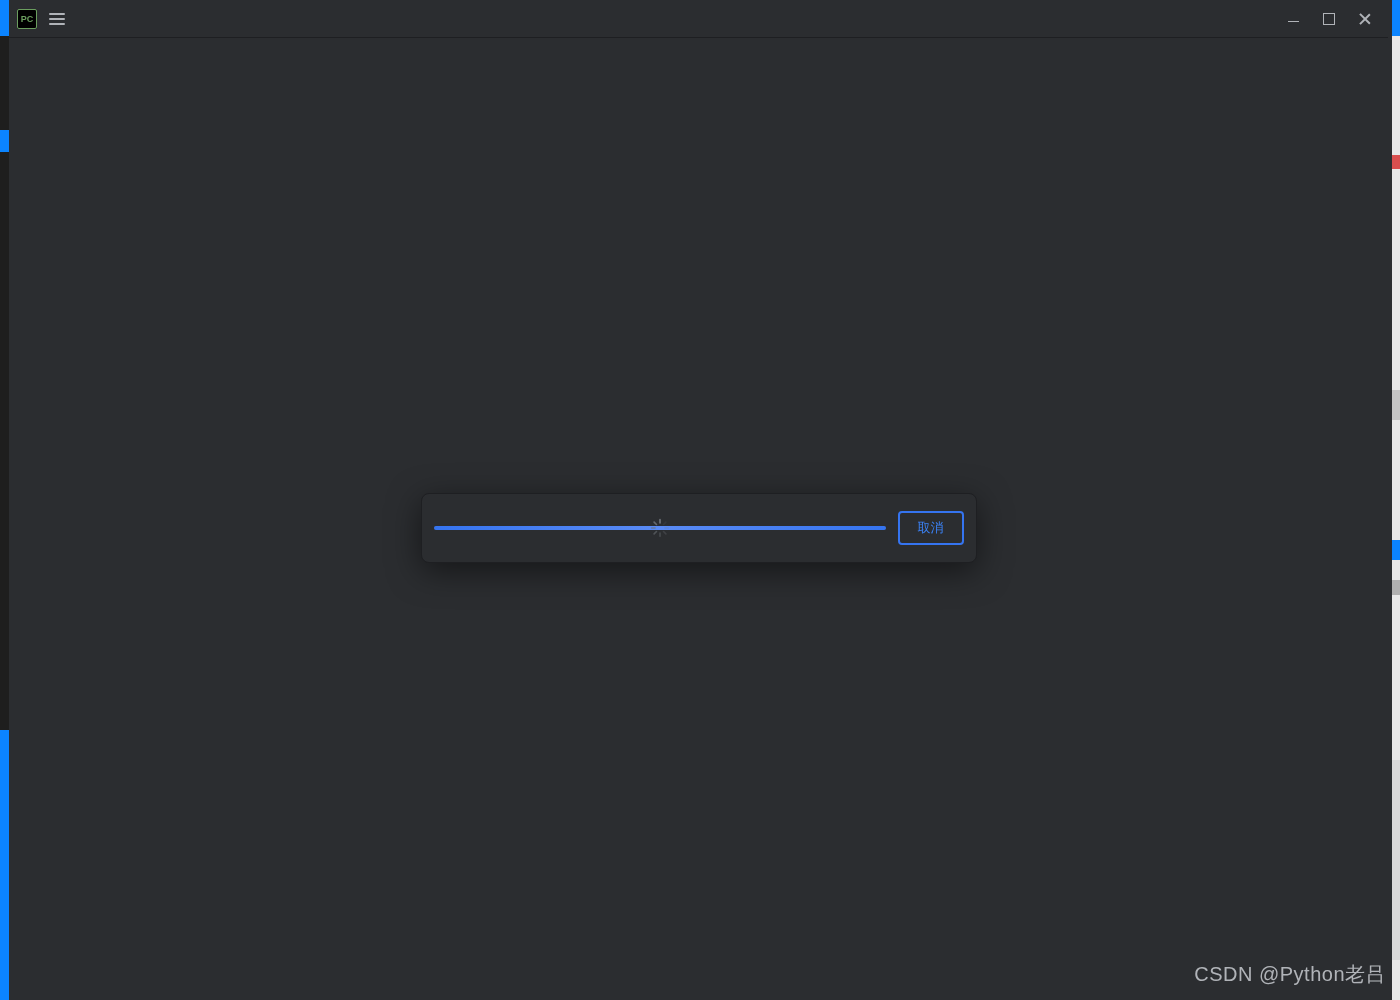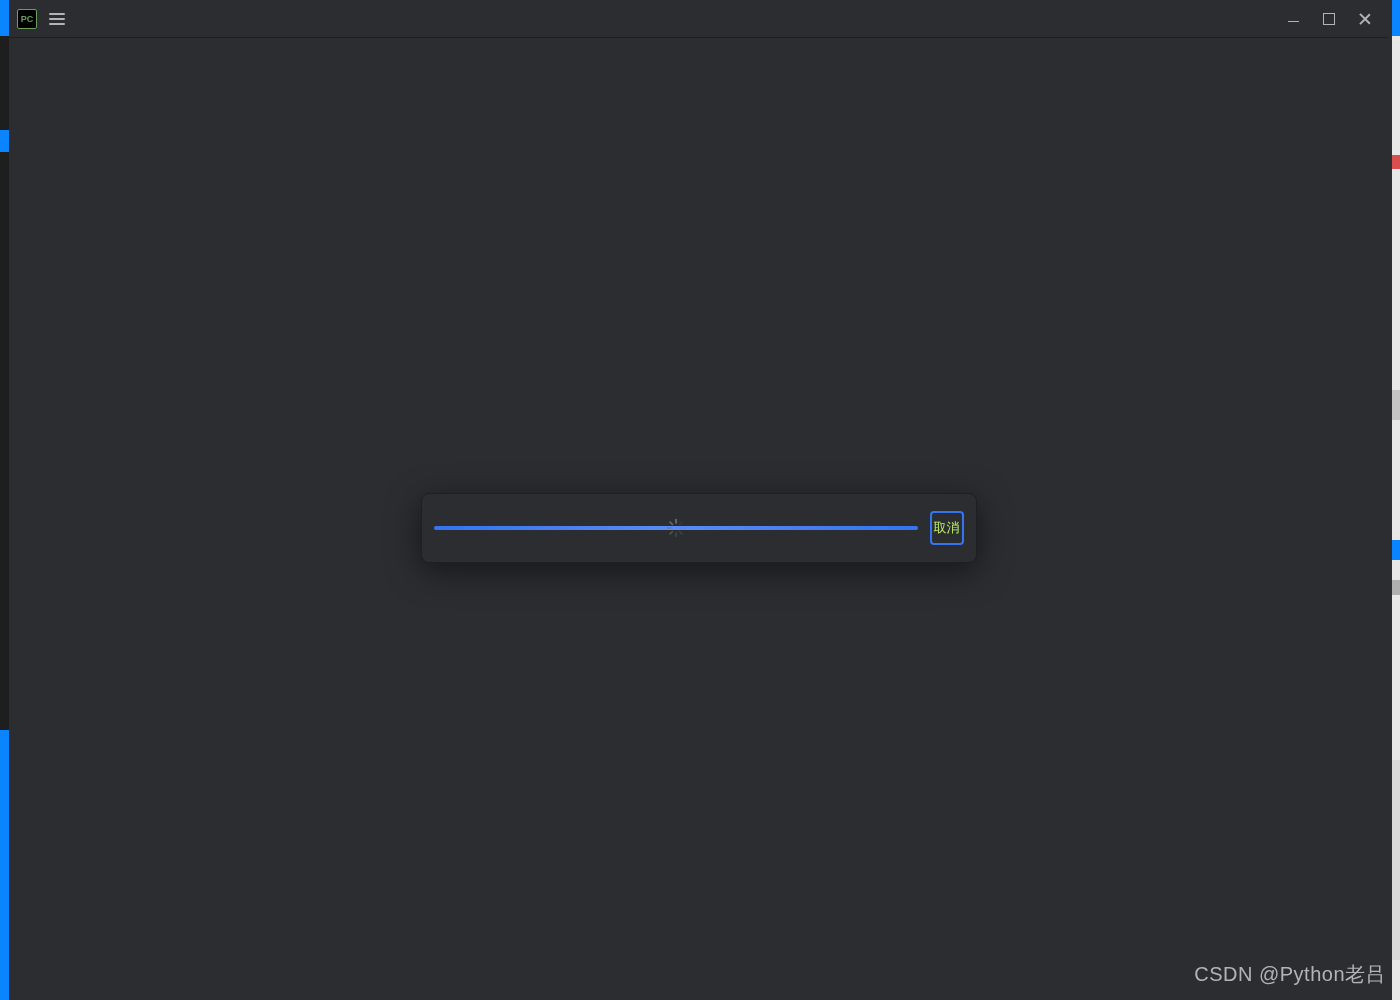--- a/index.html
+++ b/index.html
@@ -293,25 +293,25 @@
       width: 20px;
       height: 20px;
     }
     
     .spinner svg {
       width: 100%;
       height: 100%;
     }
     
     .cancel-button {
-      padding: 6px 2px;
+      padding: 6px 18px;
       background: transparent;
       border: 2px solid #3574f0;
       border-radius: 4px;
-      color: #bef264;
+      color: #3b82f6;
       font-size: 13px;
       cursor: pointer;
       white-space: nowrap;
     }
     
     
     .watermark {
       position: absolute;
       bottom: 12px;
       right: 14px;

